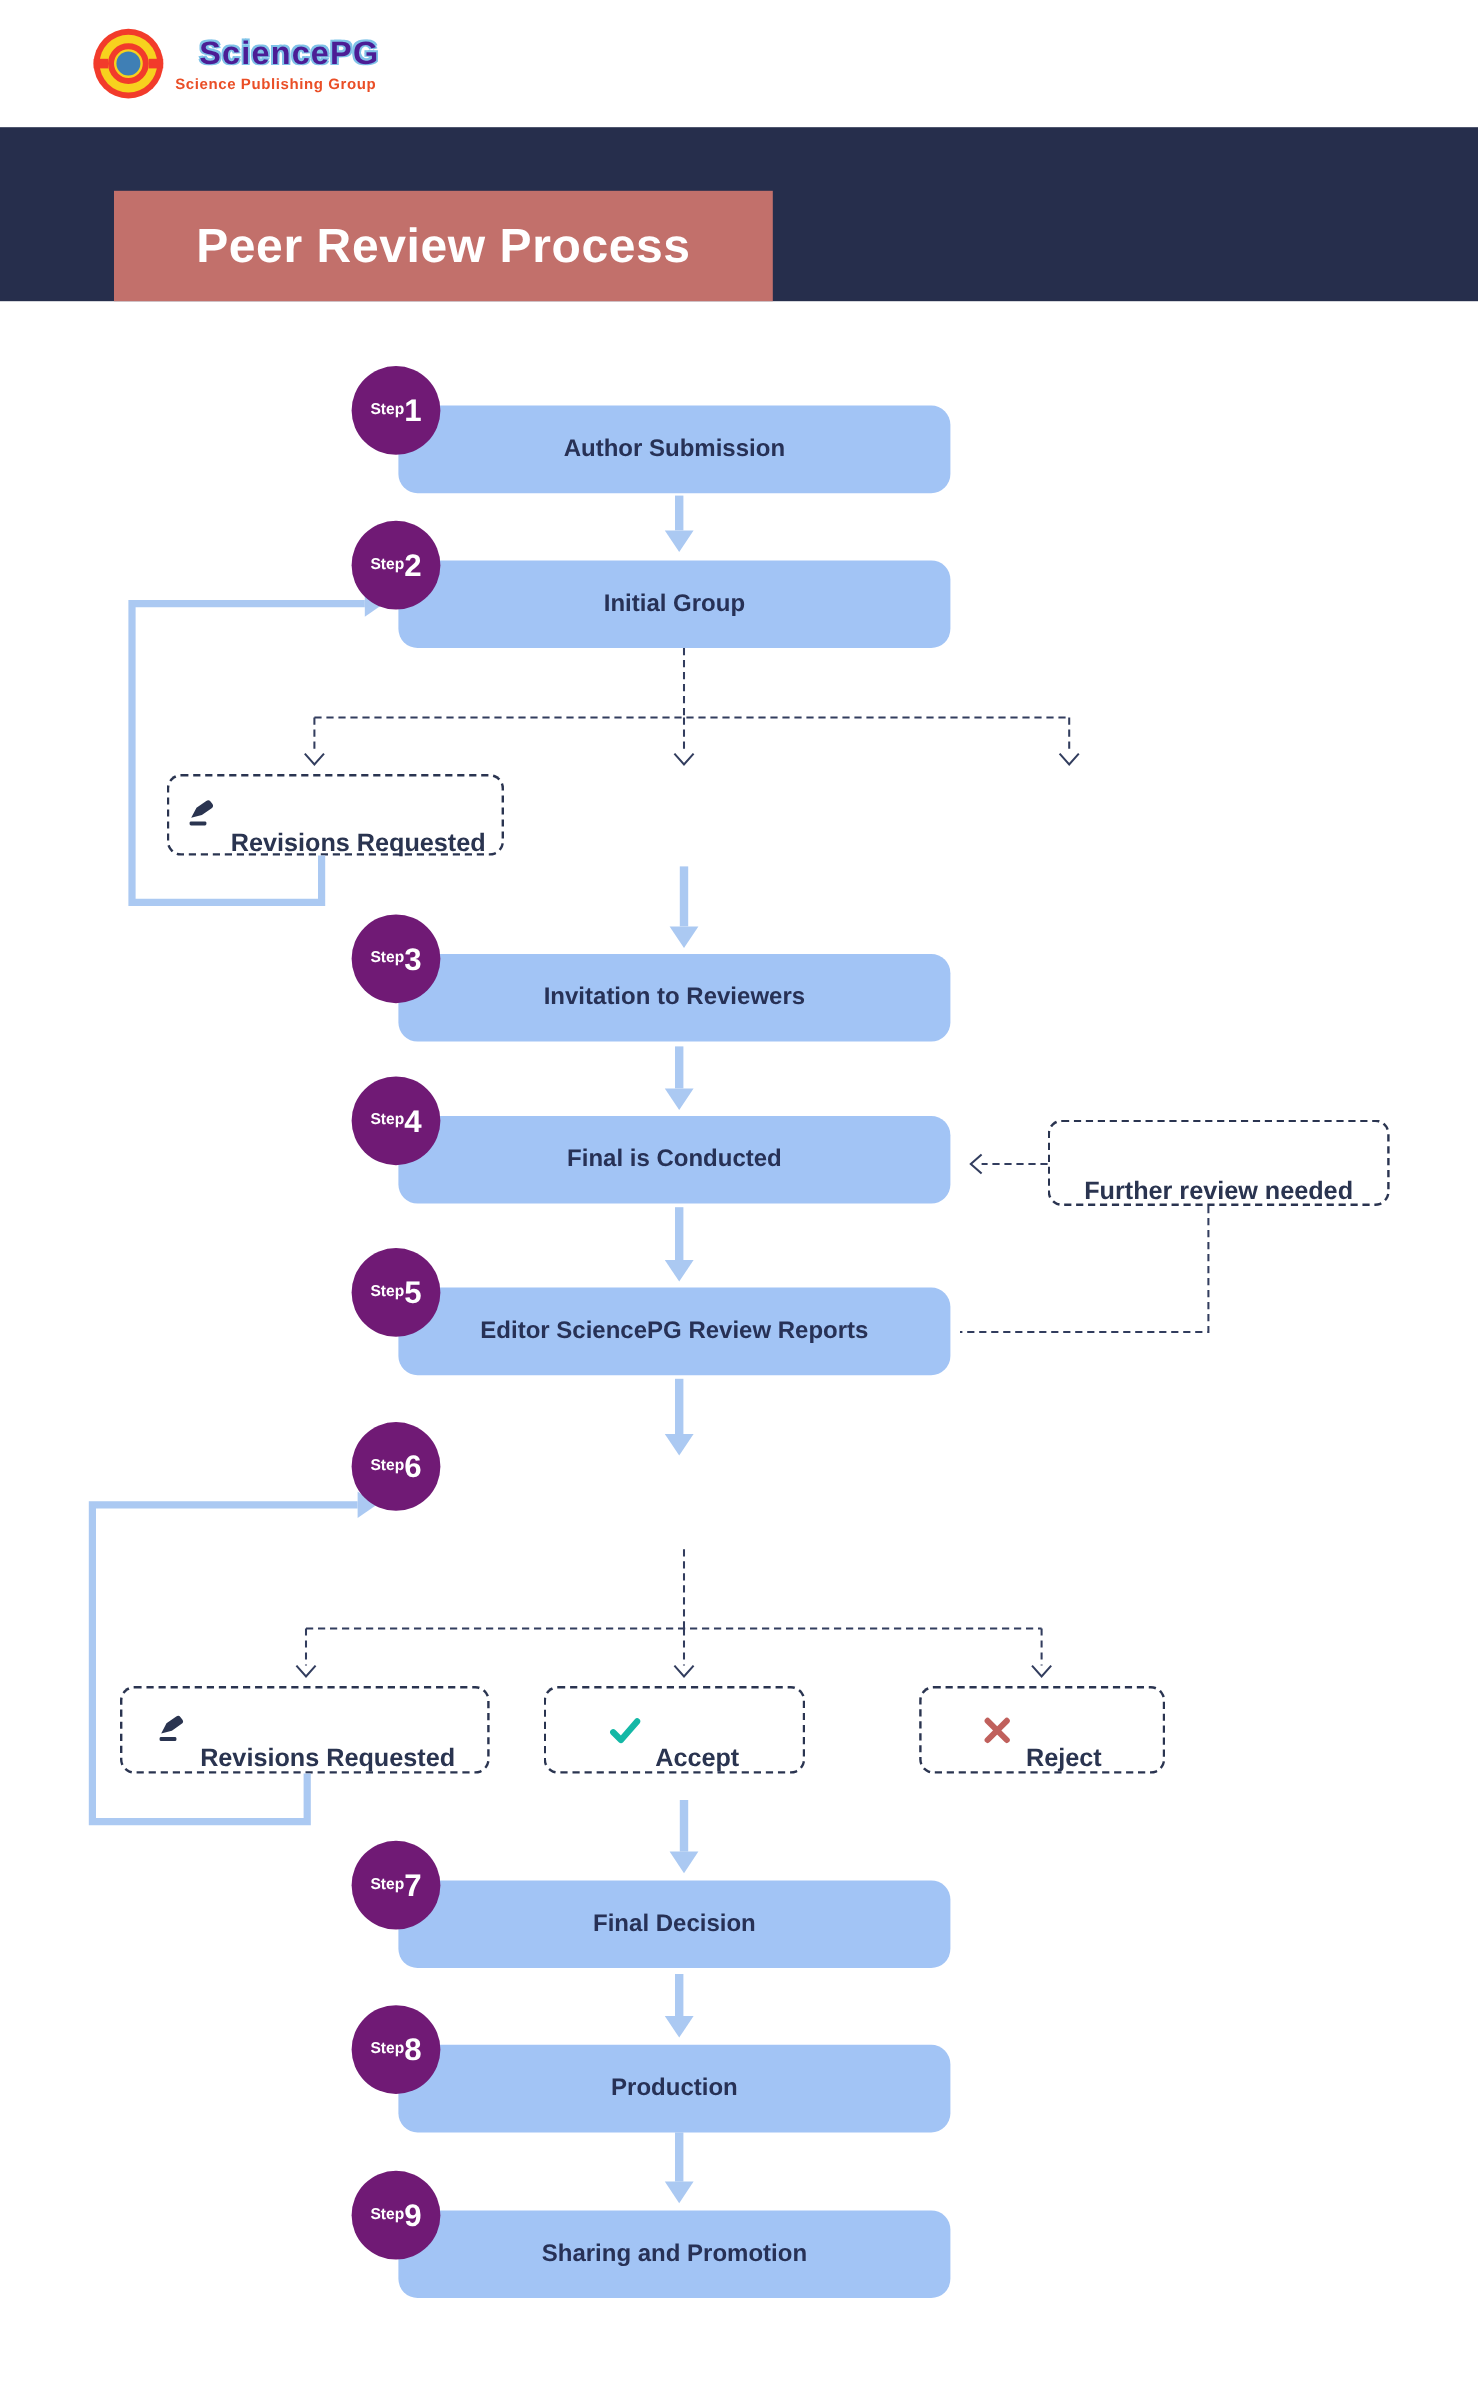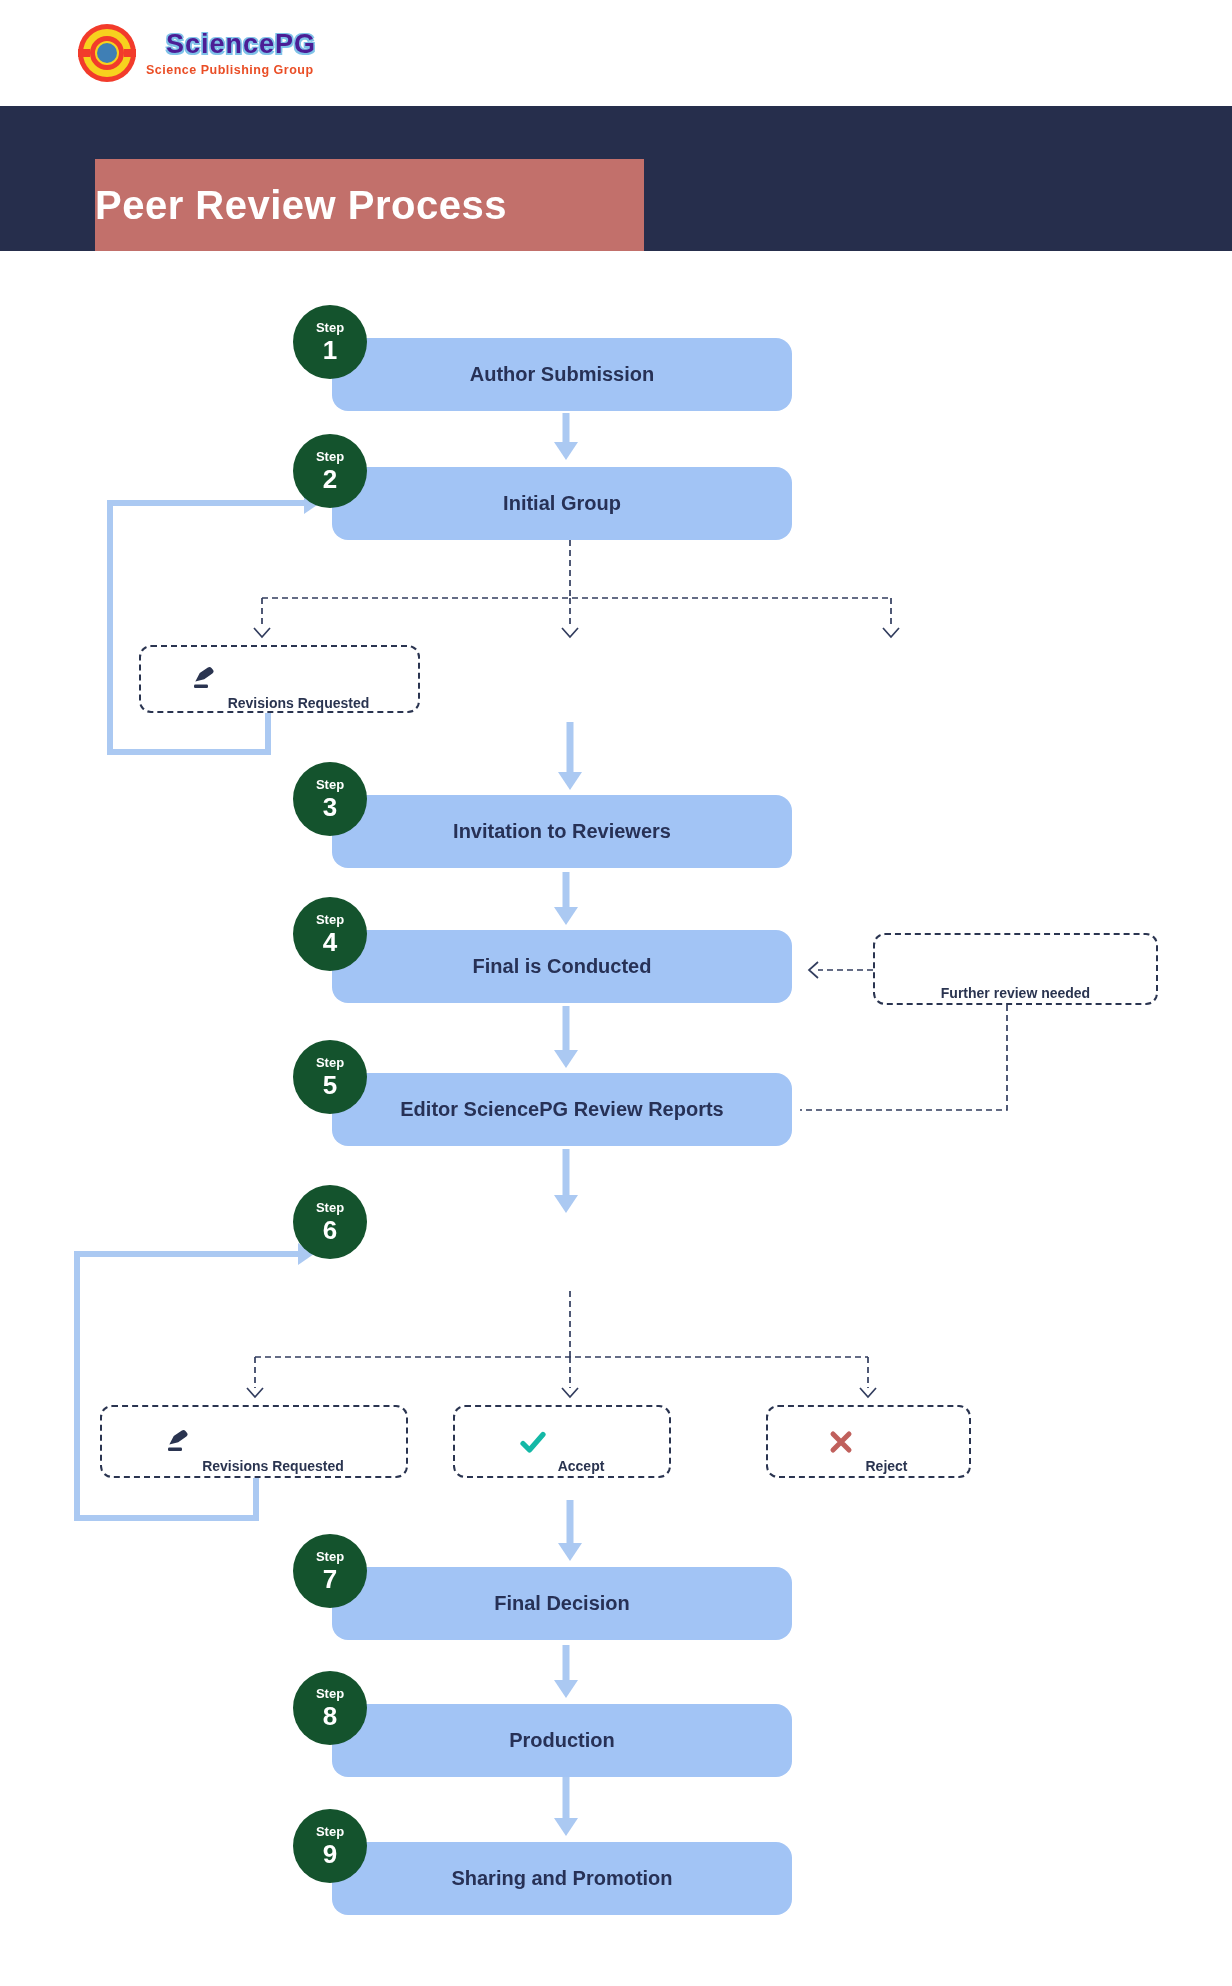--- a/index.html
+++ b/index.html
@@ -16,36 +16,36 @@
   .logo-mark .ring-red{position:absolute;left:12px;top:12px;width:34px;height:34px;border-radius:50%;
         background:#f7d21e;border:5px solid #f23b2b;box-sizing:border-box;}
   .logo-mark .core{position:absolute;left:19px;top:19px;width:20px;height:20px;border-radius:50%;background:#3f7fb5;}
   .logo-name{font-size:27px;font-weight:bold;color:#4c1d95;letter-spacing:1px;
         text-shadow:-1.5px -1.5px 0 #7fc2e8,1.5px -1.5px 0 #7fc2e8,-1.5px 1.5px 0 #7fc2e8,1.5px 1.5px 0 #7fc2e8;padding-left:20px;}
   .logo-tagline{font-size:12.5px;font-weight:bold;color:#ea4e26;margin-top:3px;letter-spacing:0.5px;}
 
   
   .banner{position:absolute;left:0;top:106px;width:1232px;height:145px;background:#262e4c;}
   .title-box{position:absolute;left:95px;top:53px;width:549px;height:92px;background:#c2706b;
-        display:flex;align-items:center;justify-content:flex-start;}
+        display:flex;align-items:center;justify-content:center;}
   .title-box .title{font-size:40px;font-weight:bold;color:#ffffff;letter-spacing:0.5px;}
 
   
   .sbox{position:absolute;left:332px;width:460px;height:73px;background:#a2c4f5;border-radius:16px;
         display:flex;align-items:center;justify-content:center;z-index:2;}
   .sbox span{font-size:20px;font-weight:bold;color:#273156;}
 
-  .circle{position:absolute;width:74px;height:74px;border-radius:50%;background:#14532d;z-index:4;
-        display:flex;flex-direction:column;align-items:center;justify-content:center;line-height:1;}
+  .circle{position:absolute;width:74px;height:74px;border-radius:50%;background:#701a75;z-index:4;
+        display:flex;flex-direction:row;align-items:center;justify-content:center;line-height:1;}
   .circle .w{font-size:13px;font-weight:bold;color:#ffffff;margin-bottom:3px;}
   .circle .n{font-size:26px;font-weight:bold;color:#ffffff;}
 
   .dbox{position:absolute;border:2.5px dashed #2a3450;border-radius:12px;background:#ffffff;box-sizing:border-box;
         display:flex;align-items:center;justify-content:center;gap:12px;z-index:2;}
-  .dbox span{font-size:14px;font-weight:bold;color:#2a3450;white-space:nowrap;margin-top:48px;}
+  .dbox span{font-size:21px;font-weight:bold;color:#2a3450;white-space:nowrap;margin-top:48px;}
   .dbox svg{flex:0 0 auto;}
 
   .overlay{position:absolute;left:0;top:0;z-index:3;}
 </style>
 </head>
 <body>
 
 <div class="page">
 
   <div class="logo">

